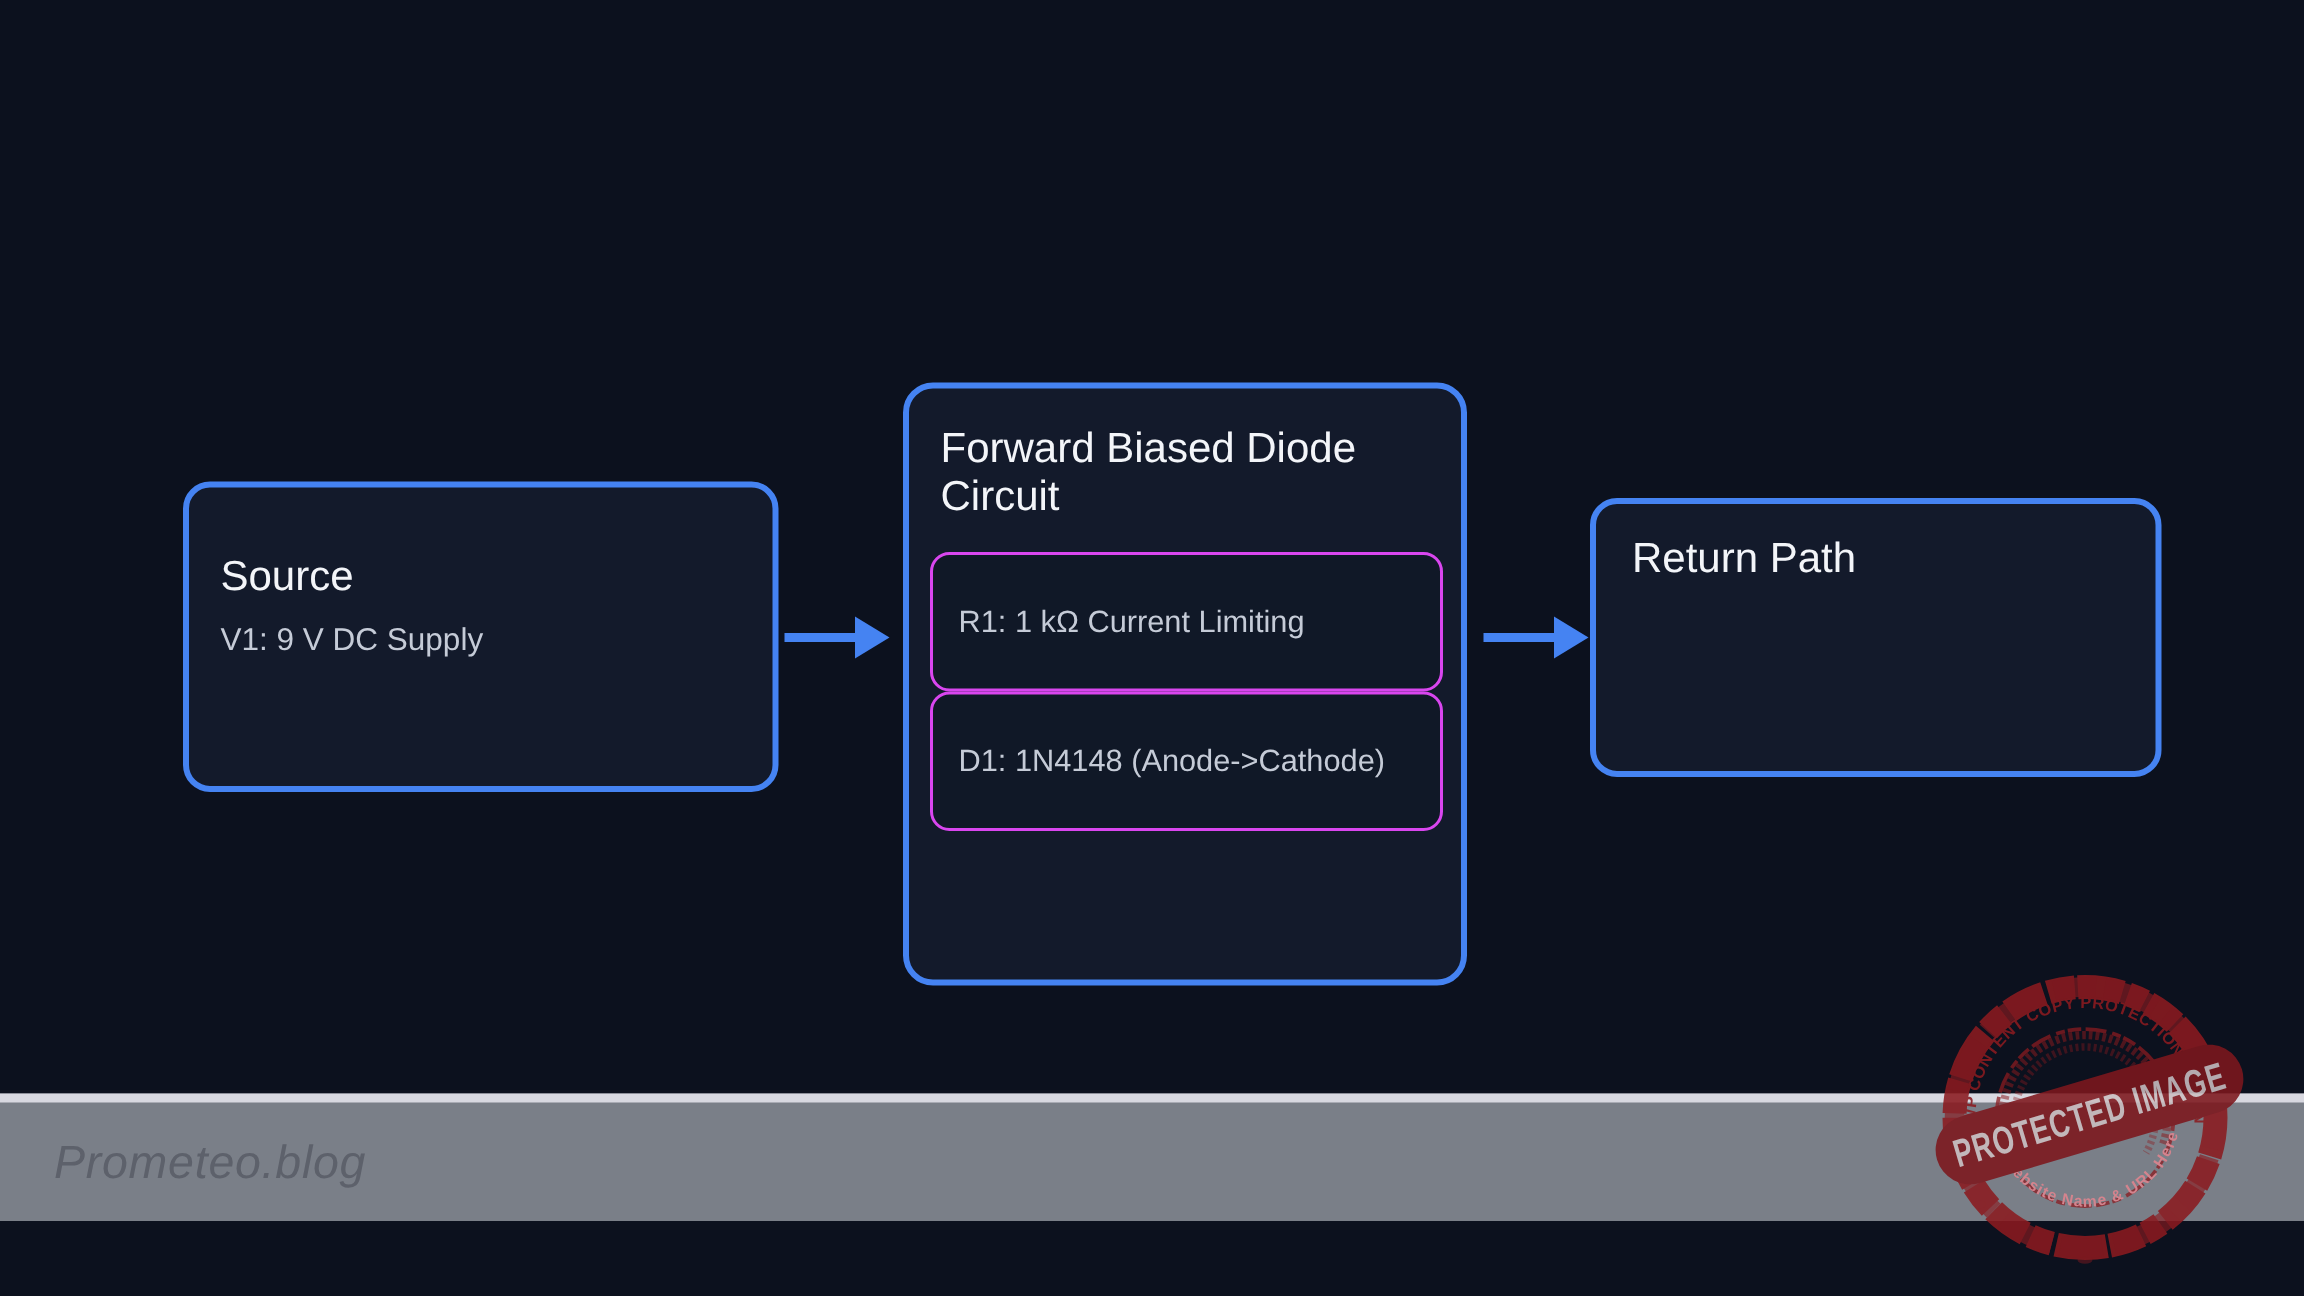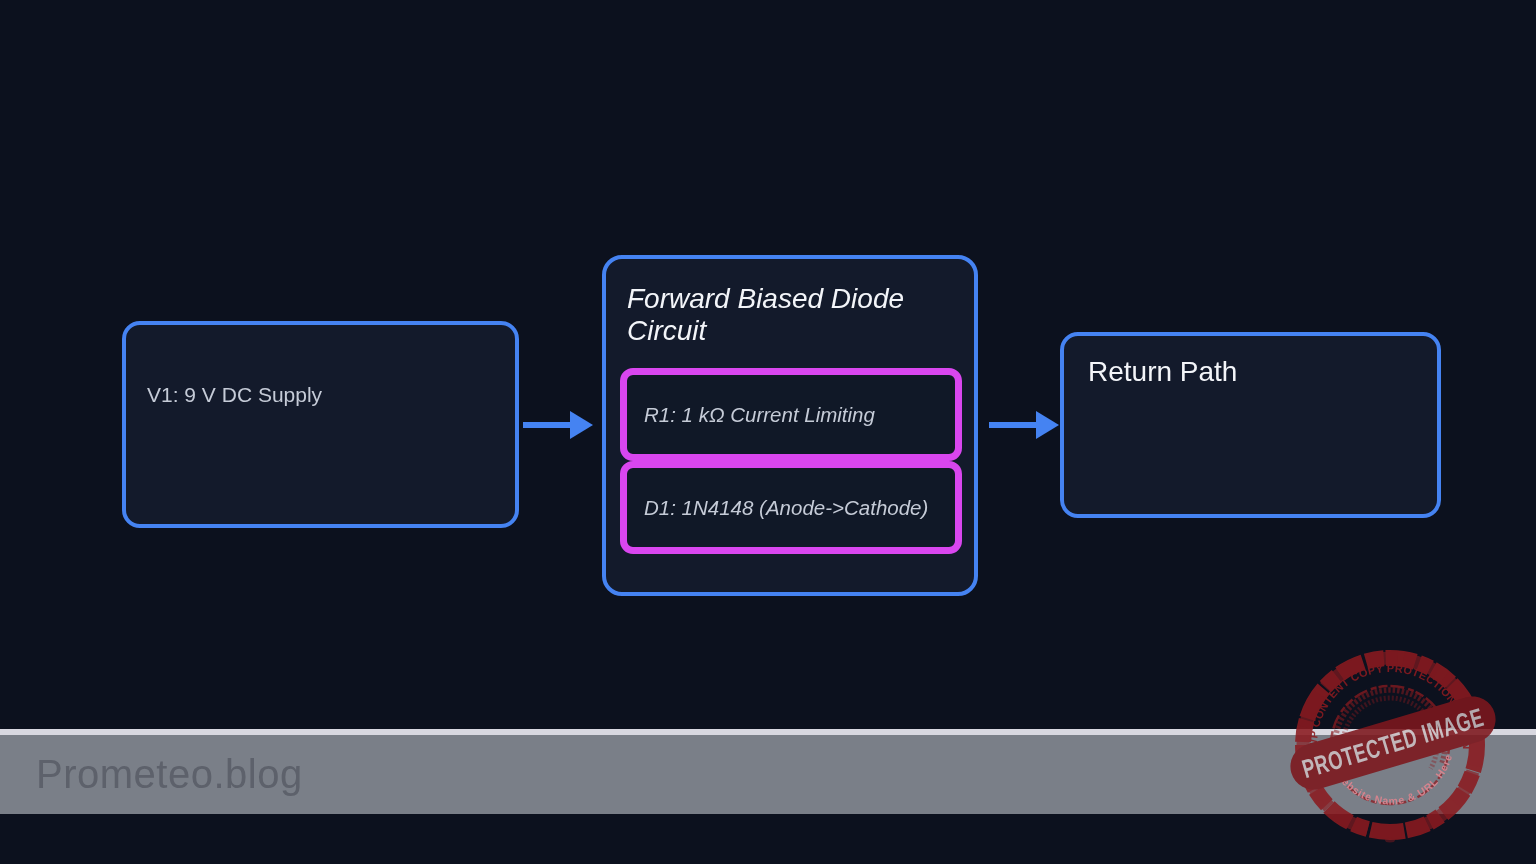--- a/index.html
+++ b/index.html
@@ -25,29 +25,29 @@
     line-height: 1.15;
     font-weight: 400;
   }
   .node-sub {
     color: #c5cbd7;
     font-size: 21px;
     margin-top: 15px;
     font-weight: 400;
   }
   #node-source { left: 122px; top: 321px; width: 397px; height: 207px; padding: 43px 21px; }
-  #node-circuit { left: 602px; top: 255px; width: 376px; height: 341px; border-radius: 20px; padding: 24px 14px; font-style: italic; }
+  #node-circuit { left: 602px; top: 255px; width: 376px; height: 402px; border-radius: 20px; padding: 24px 14px; }
   #node-circuit .node-title { padding-left: 7px; margin-bottom: 21px; }
   #node-return { left: 1060px; top: 332px; width: 381px; height: 186px; padding: 20px 24px; }
 
   .subnode {
     width: 342px;
     height: 93px;
     background: #101827;
-    border: 7px solid #d946ef;
+    border: 2px solid #d946ef;
     border-radius: 13px;
     display: flex;
     align-items: center;
     padding: 0 17px;
     color: #c5cbd7;
     font-size: 20.5px;
   }
   .subnode + .subnode { }
 
   
@@ -72,39 +72,41 @@
     left: 0; top: 729px;
     width: 1536px; height: 85px;
     background: #7a7f88;
     border-top: 6px solid #d8d8e0;
     display: flex;
     align-items: center;
     padding-left: 36px;
   }
   .brand {
     color: #5d616b;
-    font-size: 40px;
+    font-size: 31px;
     letter-spacing: 0.5px;
+    font-style: italic;
   }
 
   
   .stamp {
     position: absolute;
     left: 1290px; top: 645px;
     width: 212px; height: 219px;
     overflow: visible;
     opacity: 0.88;
   }
 </style>
 </head>
 <body>
 
 <div class="canvas">
 
   <div class="node" id="node-source">
+    <div class="node-title">Source</div>
     <div class="node-sub">V1: 9 V DC Supply</div>
   </div>
 
   <div class="arrow" id="arrow-1">
     <div class="shaft"></div>
     <div class="head"></div>
   </div>
 
   <div class="node" id="node-circuit">
     <div class="node-title">Forward Biased Diode Circuit</div>

